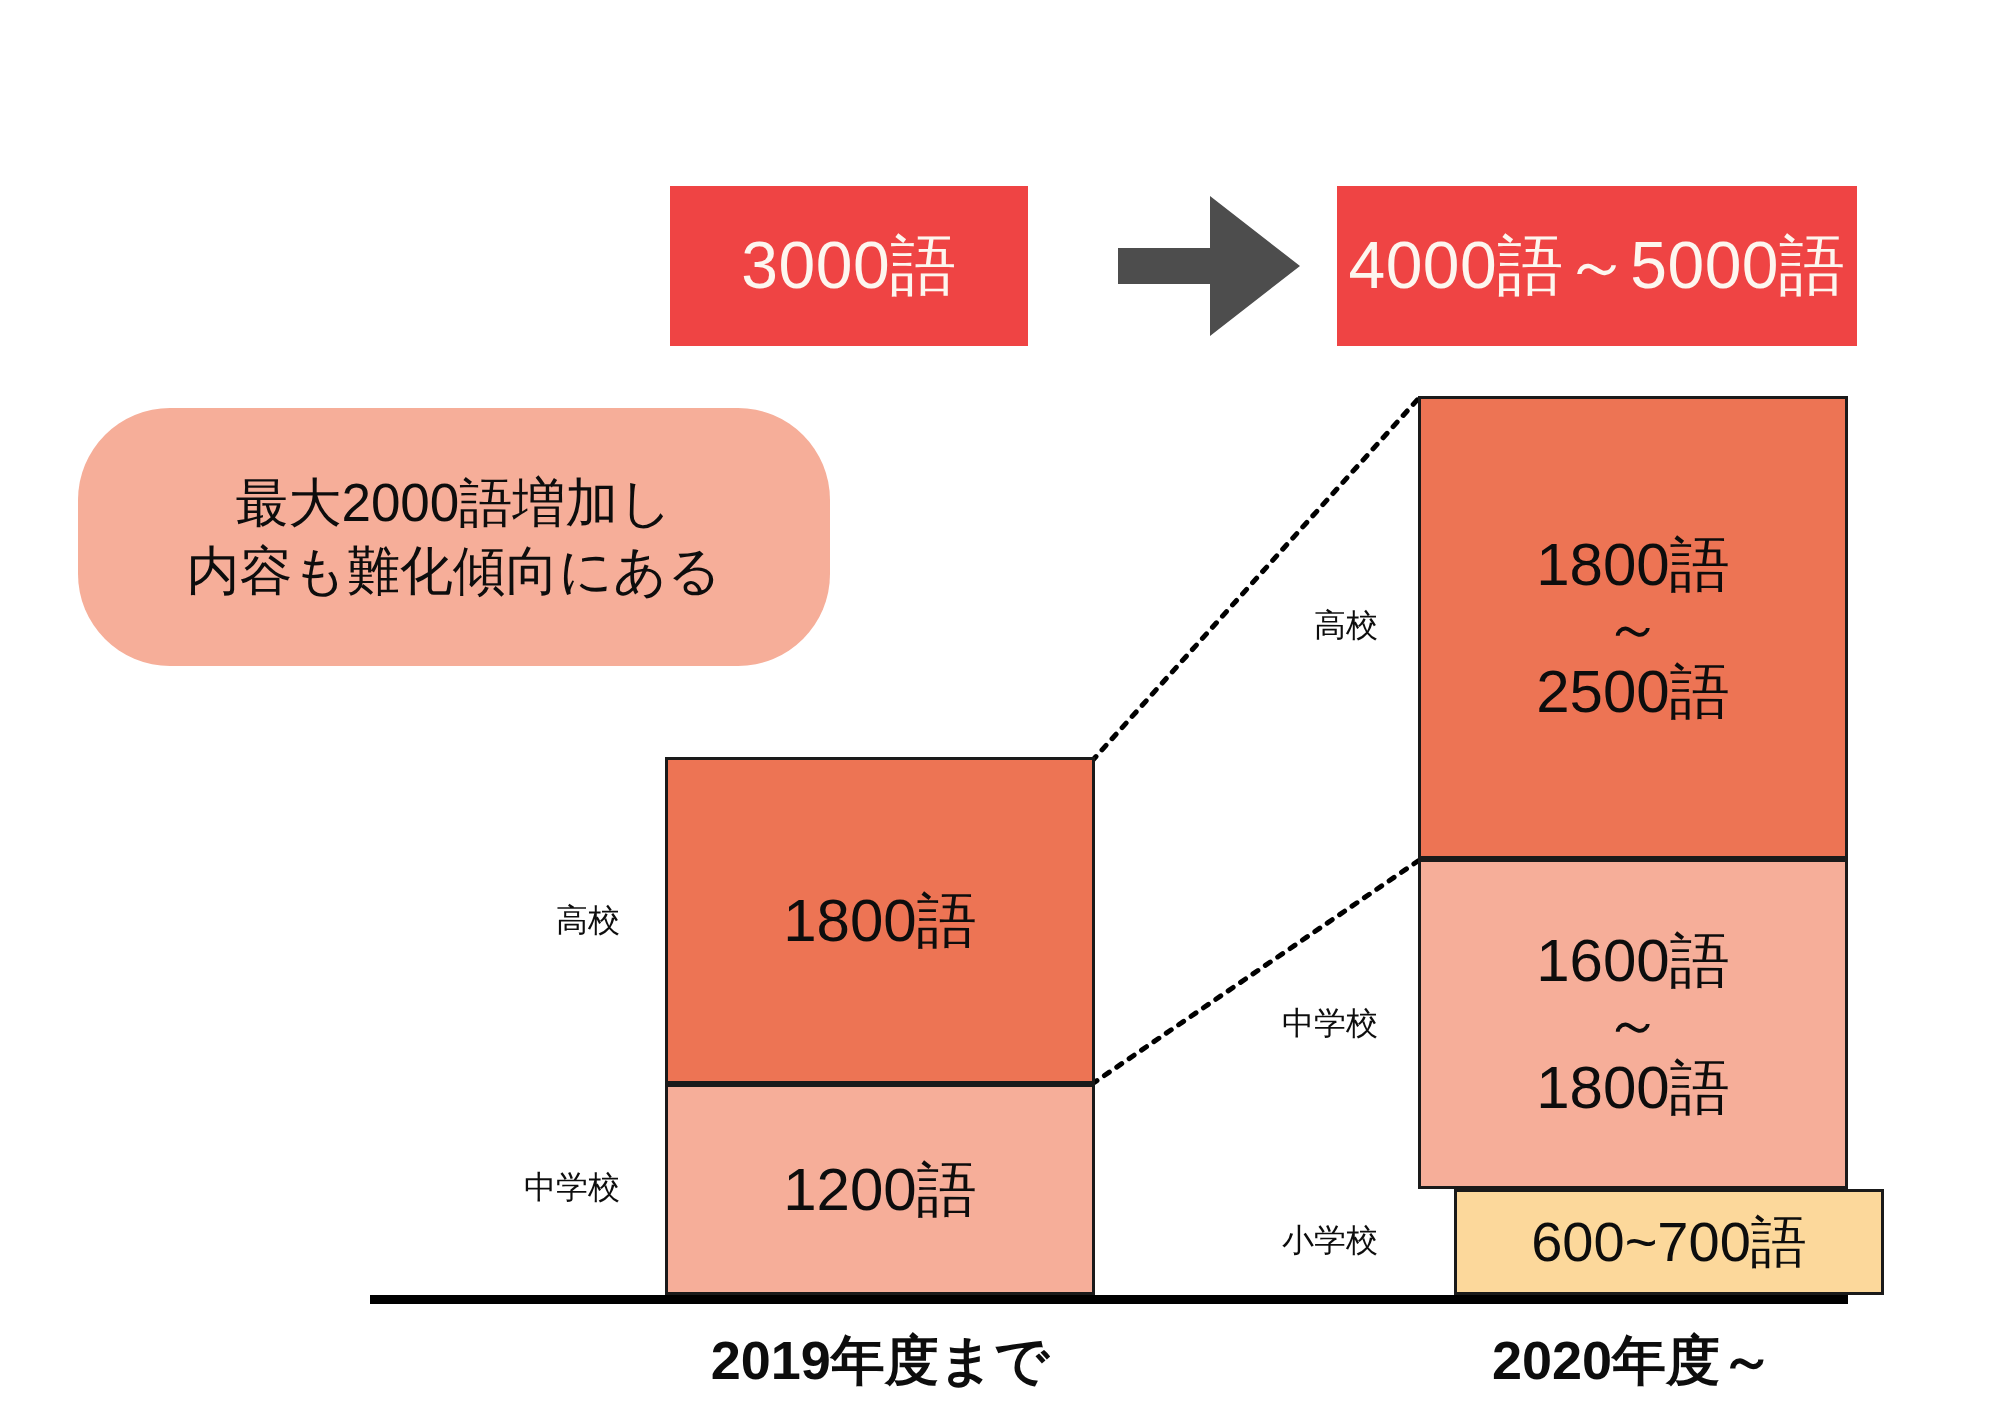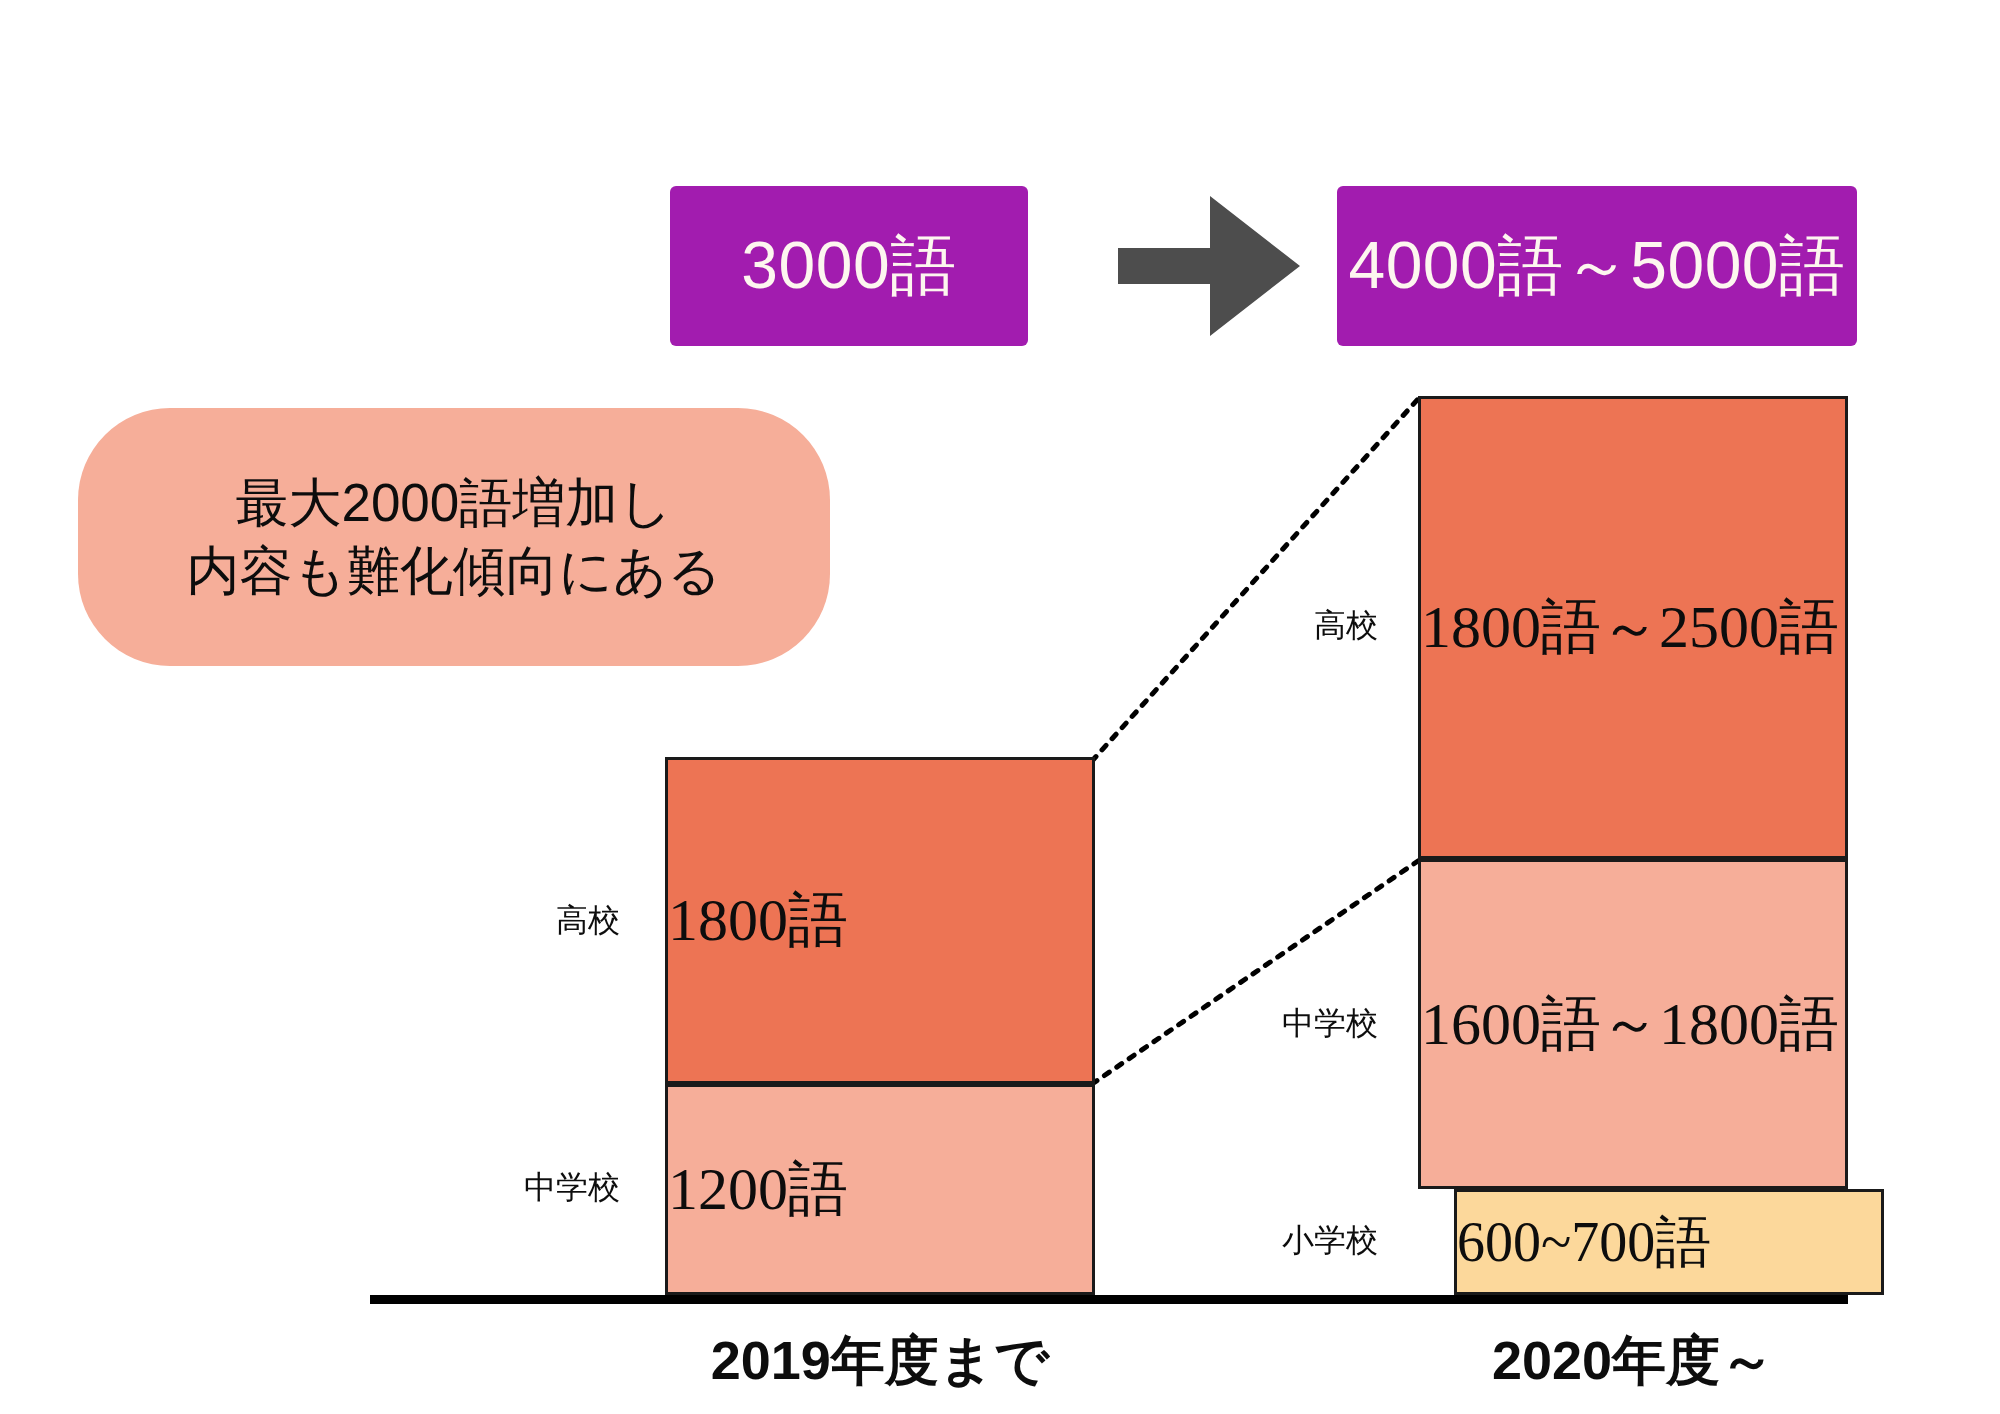--- a/index.html
+++ b/index.html
@@ -15,29 +15,28 @@
     position: relative;
     width: 2000px;
     height: 1414px;
     background: #ffffff;
     overflow: hidden;
   }
 
   
   .banner {
     position: absolute;
-    background: #a21caf;
+    background: #ef4444;
     display: flex;
     align-items: center;
     justify-content: center;
     color: #fdf6ef;
     font-weight: 400;
     letter-spacing: 0.5px;
     white-space: nowrap;
-    border-radius: 6px;
   }
   #banner-before {
     left: 670px;
     top: 186px;
     width: 358px;
     height: 160px;
     font-size: 66px;
   }
   #banner-after {
     left: 1337px;
@@ -90,26 +89,25 @@
   }
 
   .bar {
     position: absolute;
   }
   .seg {
     position: absolute;
     box-sizing: border-box;
     border: 3px solid #1a1a1a;
     display: flex;
-    flex-direction: row;
+    flex-direction: column;
     align-items: center;
-    justify-content: flex-start;
+    justify-content: center;
     color: #0d0d0d;
     line-height: 1.15;
-    font-family: Liberation Serif, serif;
   }
   .seg .val {
     font-size: 60px;
     white-space: nowrap;
   }
   .seg .tilde {
     font-size: 58px;
     line-height: 1.0;
   }
   .seg-dark  { background: #ed7454; }

